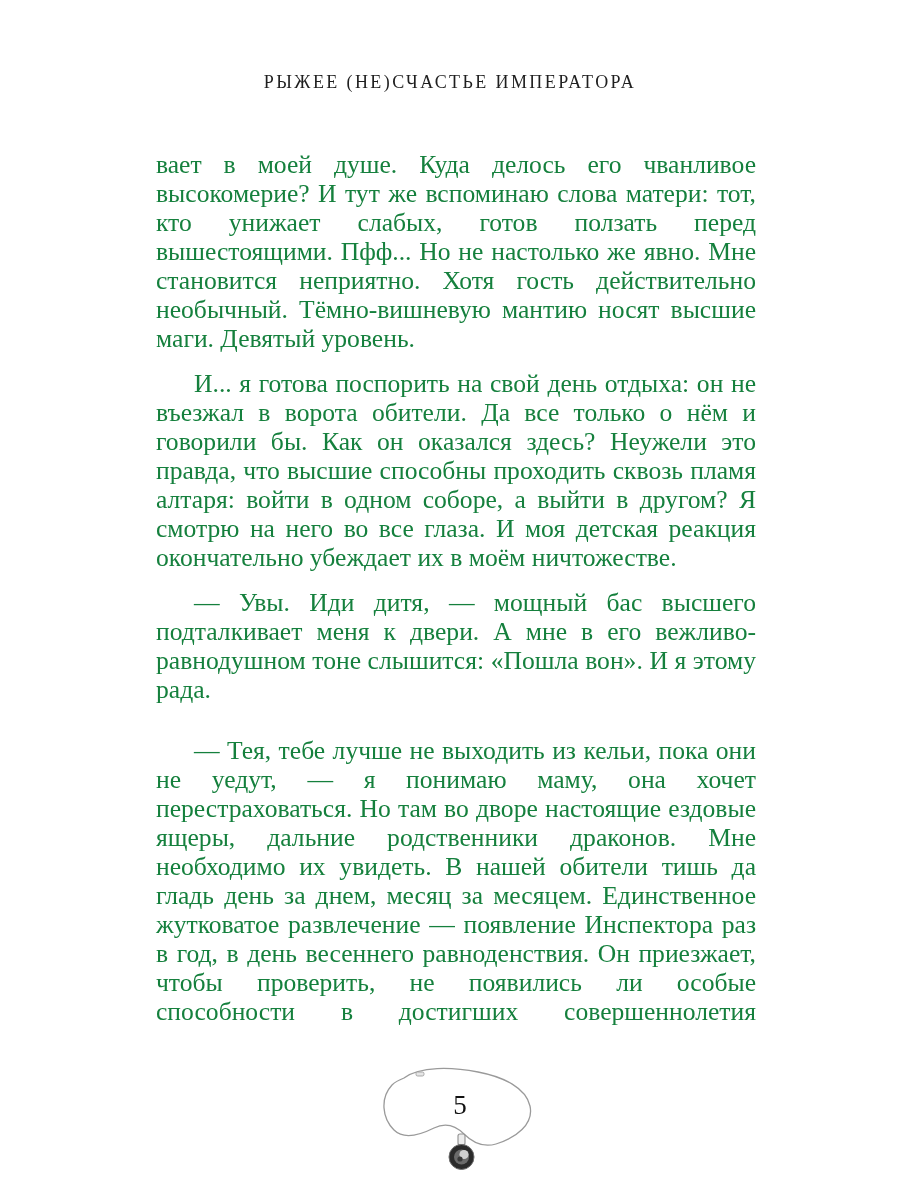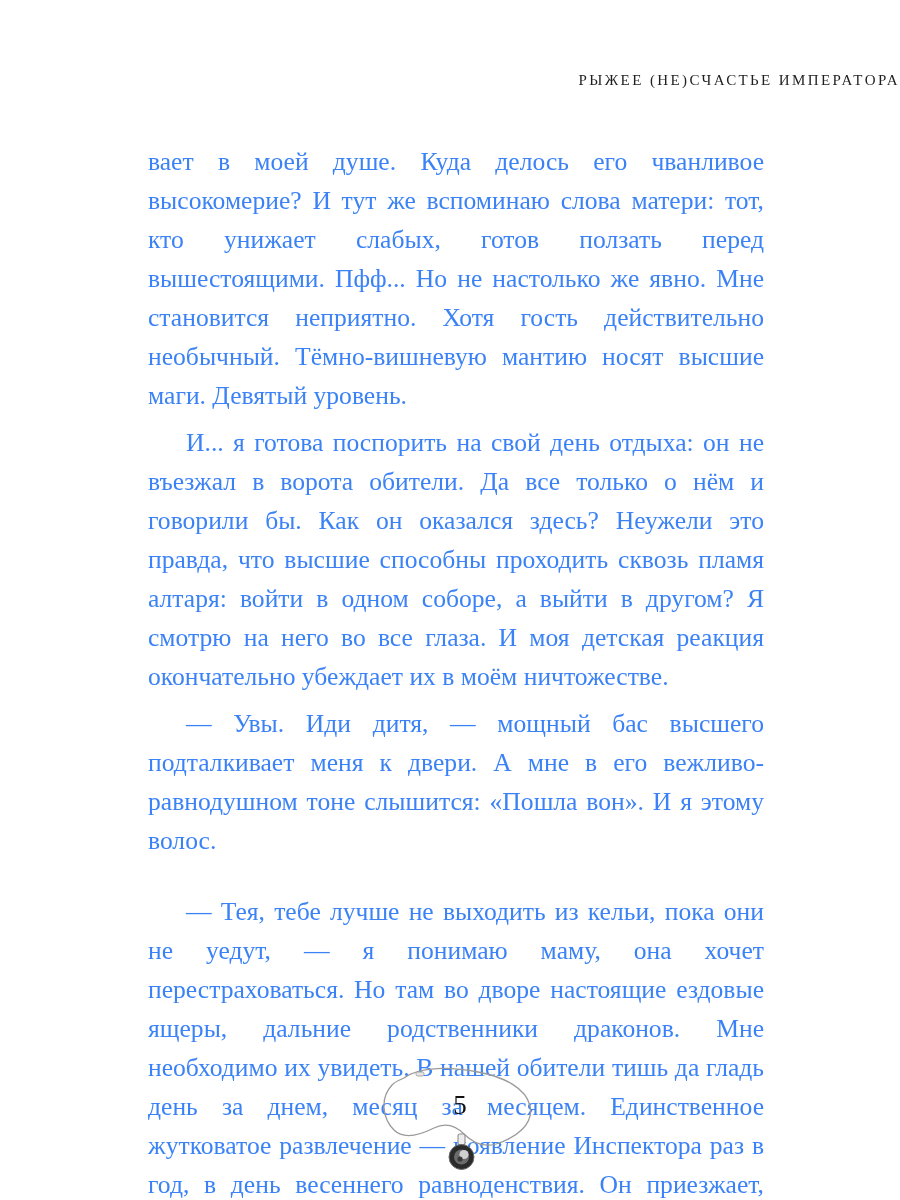--- a/index.html
+++ b/index.html
@@ -16,43 +16,43 @@
     font-family: "Liberation Serif", "DejaVu Serif", serif;
     color: #1a1a1a;
   }
 
   
   .running-header {
     position: absolute;
     top: 72px;
     left: 0;
     width: 900px;
-    text-align: right;
-    font-size: 15px;
+    text-align: center;
+    font-size: 18px;
     letter-spacing: 2.4px;
     color: #1f1f1f;
     white-space: nowrap;
   }
 
   
   .textblock {
     position: absolute;
     top: 134px;
     left: 140px;
     width: 632px;
   }
   .para {
-    margin: 8px;
+    margin: 16px;
     font-size: 25.6px;
-    line-height: 39px;
+    line-height: 29px;
     text-align: justify;
     text-indent: 38px;
     text-justify: inter-word;
     hyphens: manual;
-    color: #3b82f6;
+    color: #15803d;
   }
   .para.first {
     text-indent: 0;
   }
   .para.section-gap {
     margin-top: 32px;
   }
   
   .para.runover {
     text-align-last: justify;
@@ -87,21 +87,21 @@
 
   <div class="running-header">РЫЖЕЕ (НЕ)СЧАСТЬЕ ИМПЕРАТОРА</div>
 
   <div class="textblock">
 
     <p class="para first">вает в моей душе. Куда делось его чванливое высокомерие? И тут же вспоминаю слова матери: тот, кто унижает слабых, готов ползать перед вышестоящими. Пфф... Но не настолько же явно. Мне становится неприятно. Хотя гость действительно необычный. Тёмно-вишневую мантию носят высшие маги. Девятый уровень.</p>
 
     <p class="para">И... я готова поспорить на свой день отдыха: он не въезжал в ворота обители. Да все только о нём и говорили бы. Как он оказался здесь? Неужели это правда, что высшие способны проходить сквозь пламя алтаря: войти в одном соборе, а выйти в другом? Я смотрю на него во все глаза. И моя детская реакция окончательно убеждает их в моём ничтожестве.</p>
 
 
-    <p class="para">— Увы. Иди дитя, — мощный бас высшего подталкивает меня к двери. А мне в его вежливо-равнодушном тоне слышится: «Пошла вон». И я этому волос.</p>
+    <p class="para">— Увы. Иди дитя, — мощный бас высшего подталкивает меня к двери. А мне в его вежливо-равнодушном тоне слышится: «Пошла вон». И я этому рада.</p>
 
     <p class="para section-gap runover">— Тея, тебе лучше не выходить из кельи, пока они не уедут, — я понимаю маму, она хочет перестраховаться. Но там во дворе настоящие ездовые ящеры, дальние родственники драконов. Мне необходимо их увидеть. В нашей обители тишь да гладь день за днем, месяц за месяцем. Единственное жутковатое развлечение — появление Инспектора раз в год, в день весеннего равноденствия. Он приезжает, чтобы проверить, не появились ли особые способности в достигших совершеннолетия</p>
 
   </div>
 
   <div class="ornament">
     <svg width="172" height="132" viewBox="0 0 172 132" fill="none" aria-hidden="true">
 
       <path d="M30 20
                C 46 8, 78 9, 104 14

